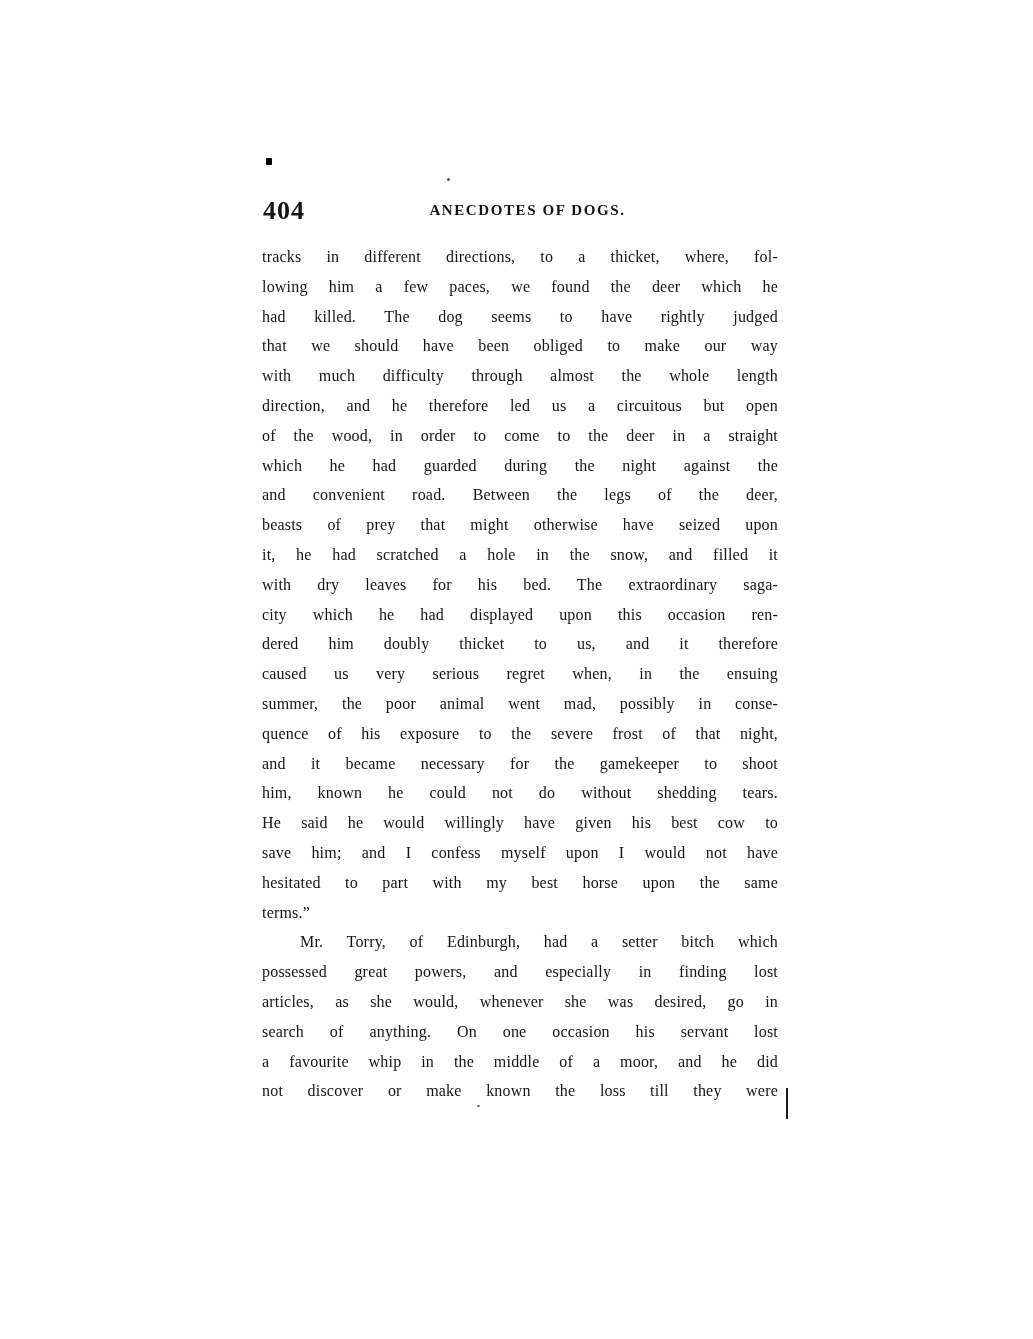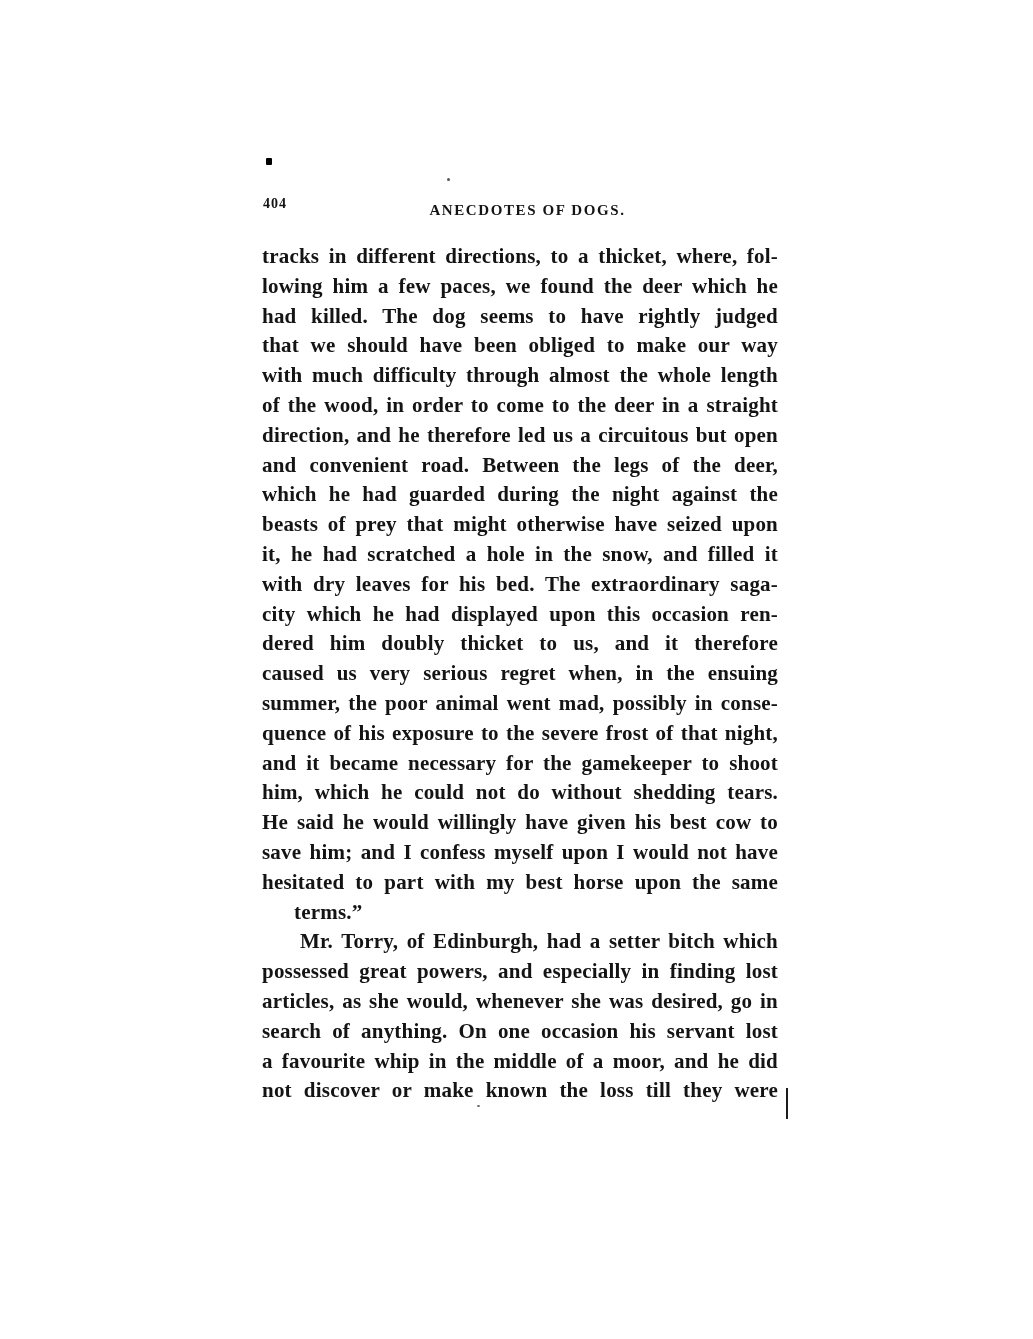--- a/index.html
+++ b/index.html
@@ -16,55 +16,54 @@
     position: absolute;
     left: 262px;
     top: 196px;
     width: 516px;
     height: 28px;
   }
   .pagenum {
     position: absolute;
     left: 1px;
     top: 0;
-    font-size: 14px;
+    font-size: 26px;
     font-weight: 700;
     letter-spacing: 1px;
   }
   .running {
     position: absolute;
     left: 15px;
     right: 0;
     top: 6px;
     text-align: center;
     font-size: 15px;
     font-weight: 700;
     letter-spacing: 1.6px;
   }
   .bodytext {
     position: absolute;
     left: 262px;
     top: 242px;
     width: 516px;
   }
   .line {
-    font-size: 21px;
-    font-weight: 700;
+    font-size: 16px;
+    font-weight: 400;
     line-height: 29.8px;
     height: 29.8px;
     letter-spacing: 0.2px;
     word-spacing: 1px;
     text-align: justify;
     text-align-last: justify;
     white-space: normal;
   }
   .line.short {
     text-align: left;
     text-align-last: left;
-    margin-left: 32px;
   }
   .line.indent {
     padding-left: 38px;
   }
   .speck { position: absolute; display: block; }
   .speck-1 { left: 266px; top: 158px; width: 6px; height: 7px; background: #000; border-radius: 1px; }
   .speck-2 { left: 447px; top: 178px; width: 3px; height: 3px; background: #555; border-radius: 50%; }
   .speck-3 { left: 477px; top: 1105px; width: 3px; height: 2px; background: #666; border-radius: 50%; }
   .scan-line {
     position: absolute;
@@ -87,34 +86,34 @@
     <span class="pagenum">404</span>
     <span class="running">ANECDOTES OF DOGS.</span>
   </div>
 
   <div class="bodytext">
     <div class="line">tracks in different directions, to a thicket, where, fol-</div>
     <div class="line">lowing him a few paces, we found the deer which he</div>
     <div class="line">had killed. The dog seems to have rightly judged</div>
     <div class="line">that we should have been obliged to make our way</div>
     <div class="line">with much difficulty through almost the whole length</div>
+    <div class="line">direction, and he therefore led us a circuitous but open</div>
     <div class="line">of the wood, in order to come to the deer in a straight</div>
-    <div class="line">direction, and he therefore led us a circuitous but open</div>
+    <div class="line">which he had guarded during the night against the</div>
     <div class="line">and convenient road. Between the legs of the deer,</div>
-    <div class="line">which he had guarded during the night against the</div>
     <div class="line">beasts of prey that might otherwise have seized upon</div>
     <div class="line">it, he had scratched a hole in the snow, and filled it</div>
     <div class="line">with dry leaves for his bed. The extraordinary saga-</div>
     <div class="line">city which he had displayed upon this occasion ren-</div>
     <div class="line">dered him doubly thicket to us, and it therefore</div>
     <div class="line">caused us very serious regret when, in the ensuing</div>
     <div class="line">summer, the poor animal went mad, possibly in conse-</div>
     <div class="line">quence of his exposure to the severe frost of that night,</div>
     <div class="line">and it became necessary for the gamekeeper to shoot</div>
-    <div class="line">him, which he could not do without shedding tears.</div>
+    <div class="line">him, known he could not do without shedding tears.</div>
     <div class="line">He said he would willingly have given his best cow to</div>
     <div class="line">save him; and I confess myself upon I would not have</div>
     <div class="line">hesitated to part with my best horse upon the same</div>
     <div class="line short">terms.”</div>
     <div class="line indent">Mr. Torry, of Edinburgh, had a setter bitch which</div>
     <div class="line">possessed great powers, and especially in finding lost</div>
     <div class="line">articles, as she would, whenever she was desired, go in</div>
     <div class="line">search of anything. On one occasion his servant lost</div>
     <div class="line">a favourite whip in the middle of a moor, and he did</div>
     <div class="line">not discover or make known the loss till they were</div>

